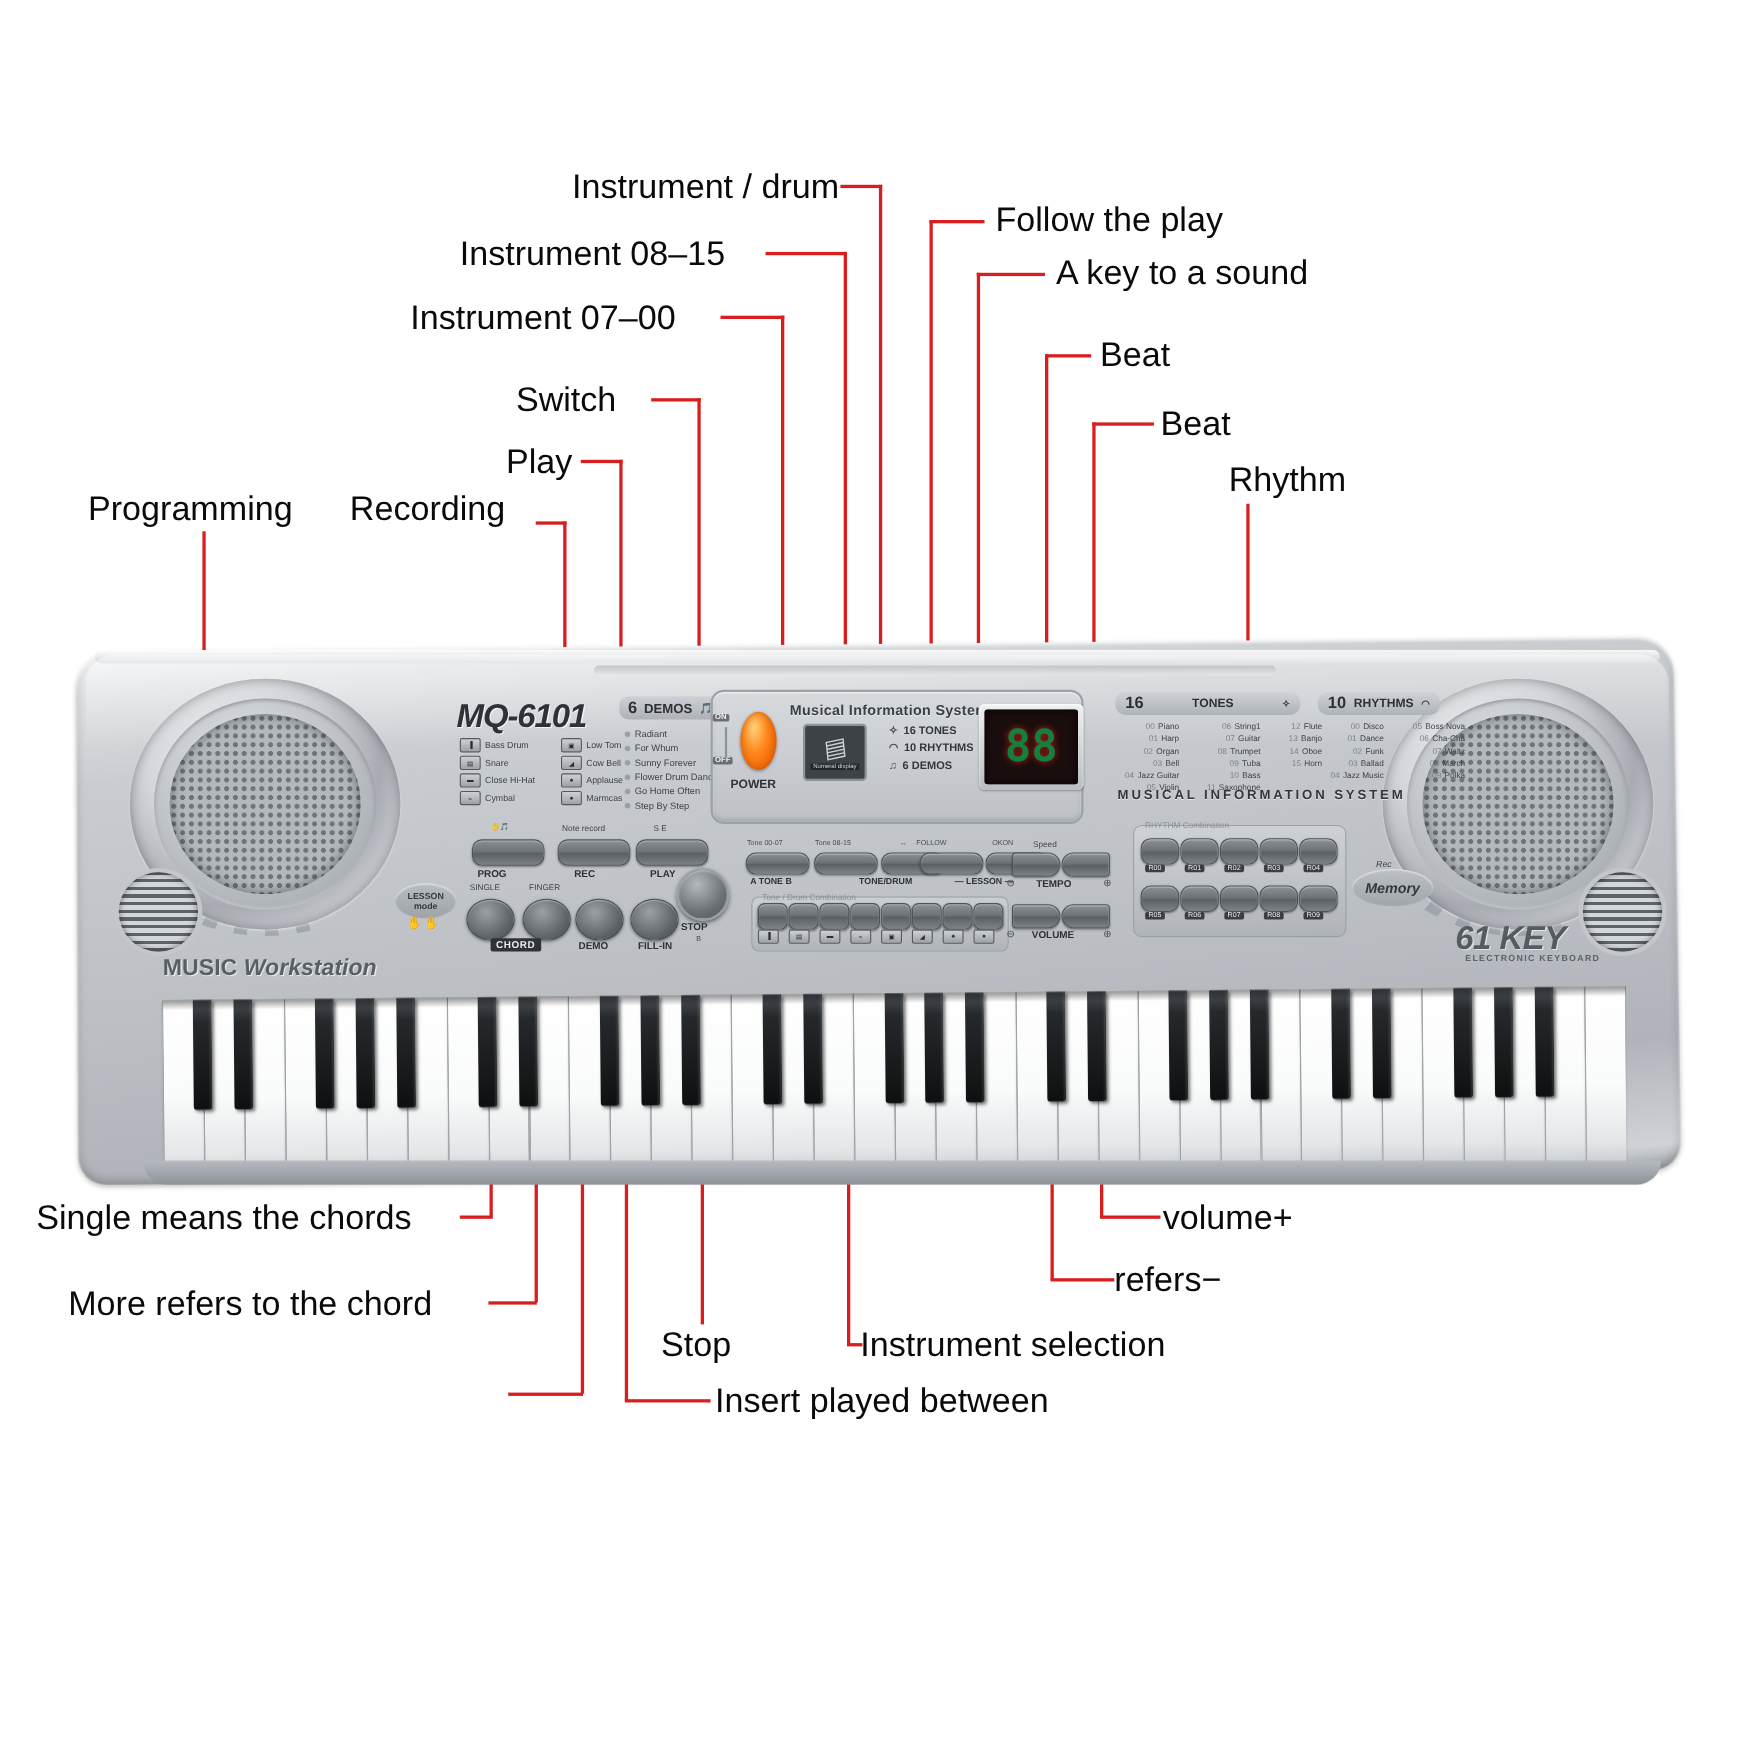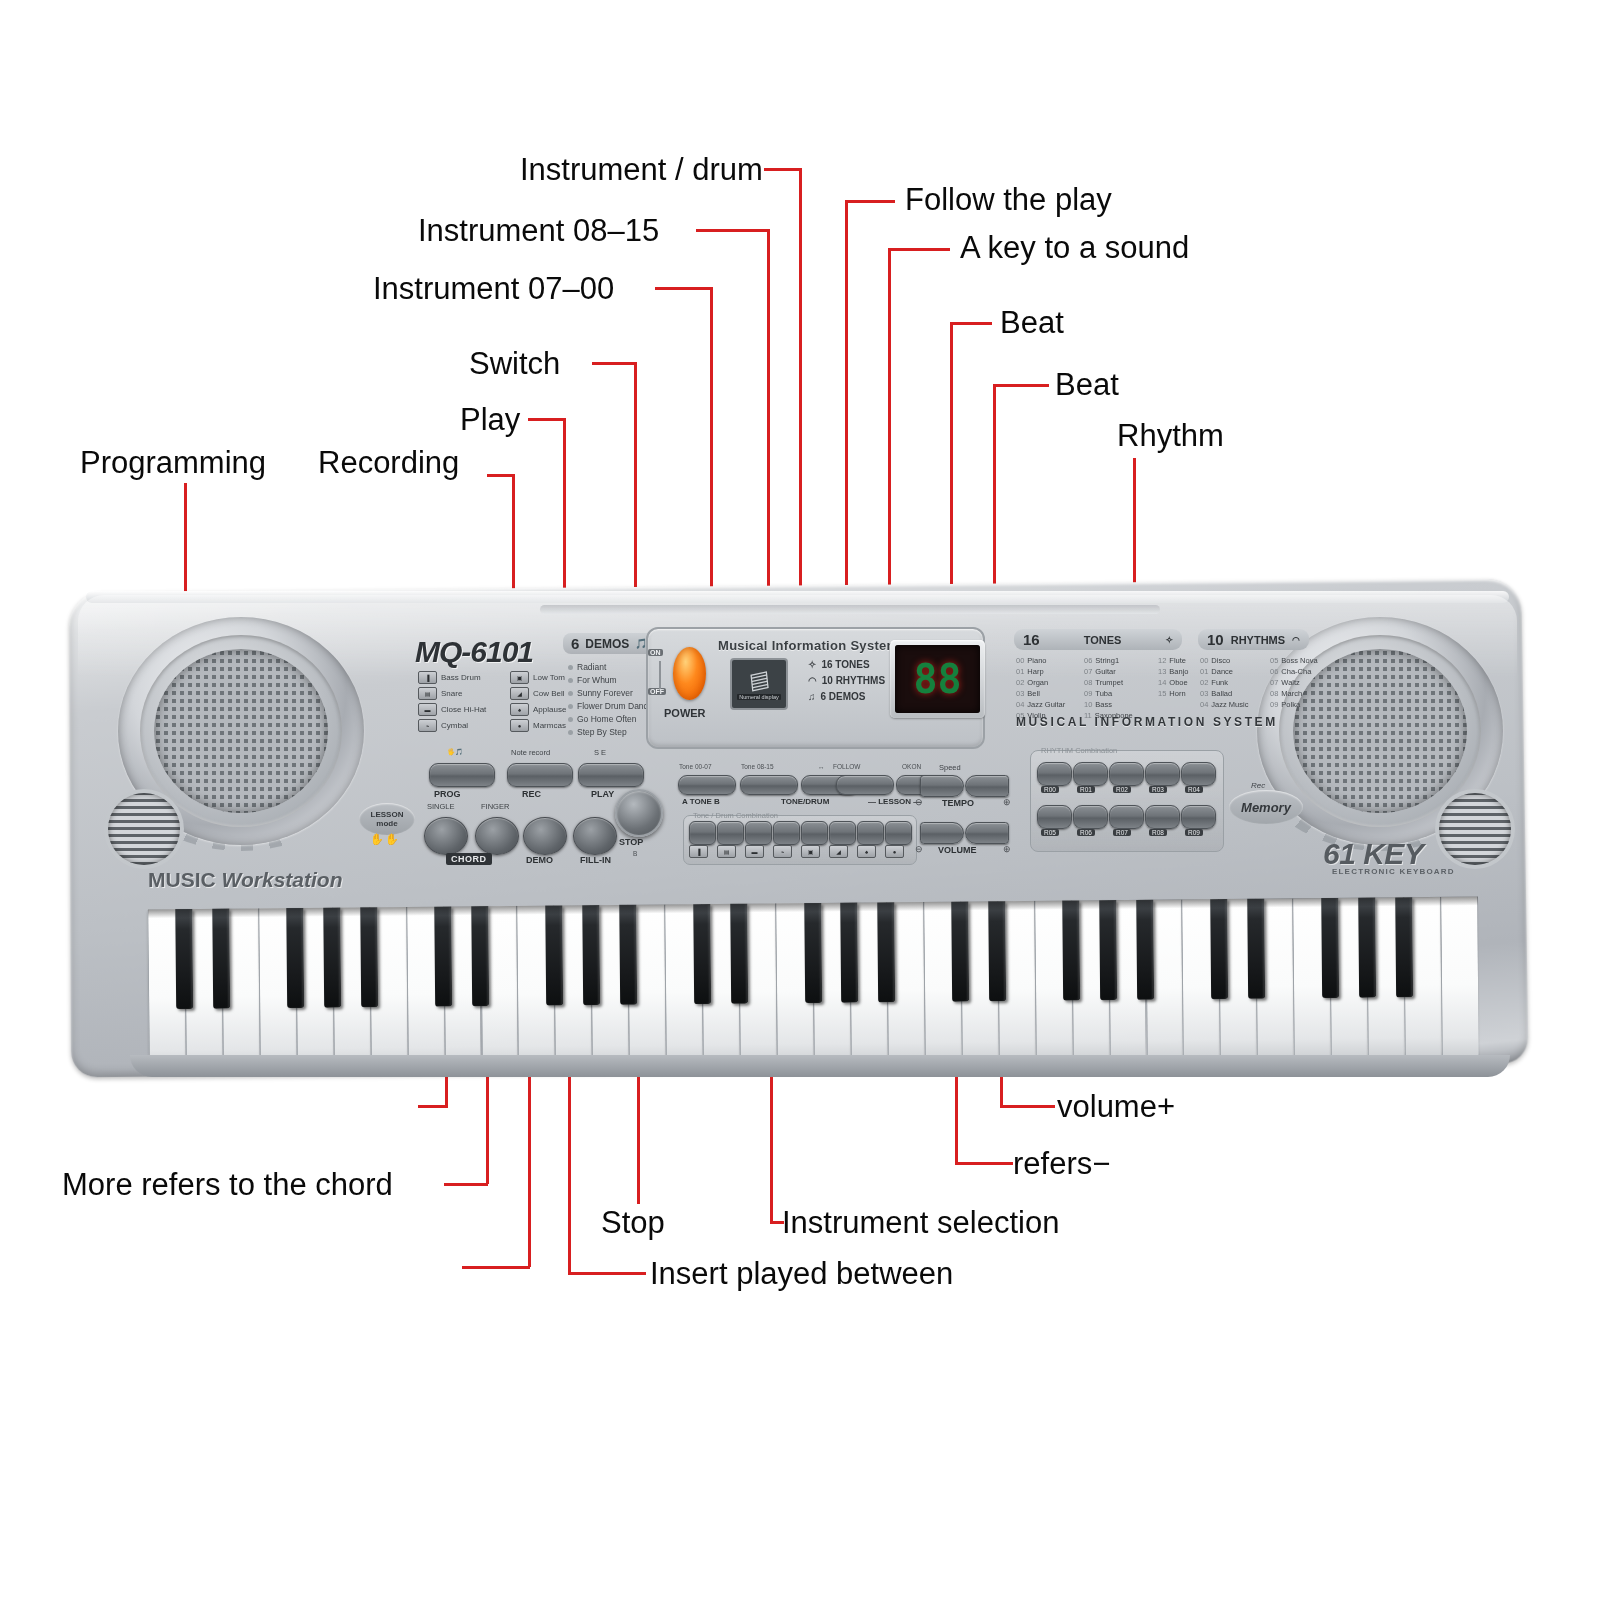--- a/index.html
+++ b/index.html
@@ -156,21 +156,21 @@
     color:#15803d;text-shadow:0 0 7px rgba(230,40,30,.75);font-weight:bold;
   }
 
   
   .tr-hdr{
     position:absolute;display:flex;align-items:center;gap:7px;
     background:linear-gradient(180deg,#cfd3d7,#aeb3b8);
     border-radius:9px;padding:2px 9px;font-size:11px;font-weight:bold;color:#2d3134;
   }
   .tr-hdr .n{font-size:15px;}
-  .tr-list{position:absolute;display:grid;column-gap:12px;row-gap:0px;font-size:7.5px;color:#3f4347;}
+  .tr-list{position:absolute;display:grid;column-gap:12px;row-gap:0px;font-size:7.5px;color:#3f4347;text-align:right;}
   .tr-list span{white-space:nowrap;line-height:11px;}
   .tr-list span b{color:#7d8287;font-weight:normal;margin-right:3px;}
   .mis-footer{
     position:absolute;font-size:12px;font-weight:bold;color:#33373b;letter-spacing:2.6px;
     text-shadow:0 1px 0 rgba(255,255,255,.6);
   }
 
   
   .pbtn{
     position:absolute;border-radius:9px;
@@ -284,20 +284,21 @@
   <div class="anno sz1" style="left:469px;top:348px;">Switch</div>
   <div class="anno sz1" style="left:460px;top:404px;">Play</div>
   <div class="anno sz1" style="left:80px;top:447px;">Programming</div>
   <div class="anno sz1" style="left:318px;top:447px;">Recording</div>
   <div class="anno sz1" style="left:905px;top:184px;">Follow the play</div>
   <div class="anno sz1" style="left:960px;top:232px;">A key to a sound</div>
   <div class="anno sz1" style="left:1000px;top:307px;">Beat</div>
   <div class="anno sz1" style="left:1055px;top:369px;">Beat</div>
   <div class="anno sz1" style="left:1117px;top:420px;">Rhythm</div>
 
+  <div class="anno sz1" style="left:33px;top:1091px;">Single means the chords</div>
   <div class="anno sz1" style="left:62px;top:1169px;">More refers to the chord</div>
   <div class="anno sz1" style="left:601px;top:1207px;">Stop</div>
   <div class="anno sz1" style="left:650px;top:1258px;">Insert played between</div>
   <div class="anno sz1" style="left:782px;top:1207px;">Instrument selection</div>
   <div class="anno sz1" style="left:1013px;top:1148px;">refers−</div>
   <div class="anno sz1" style="left:1057px;top:1091px;">volume+</div>
 
   <div class="ln lnh" style="left:764px;top:168px;width:38px;"></div>
   <div class="ln lnv" style="left:799px;top:168px;height:612px;"></div>
   <div class="dot" style="left:793px;top:771px;"></div>

